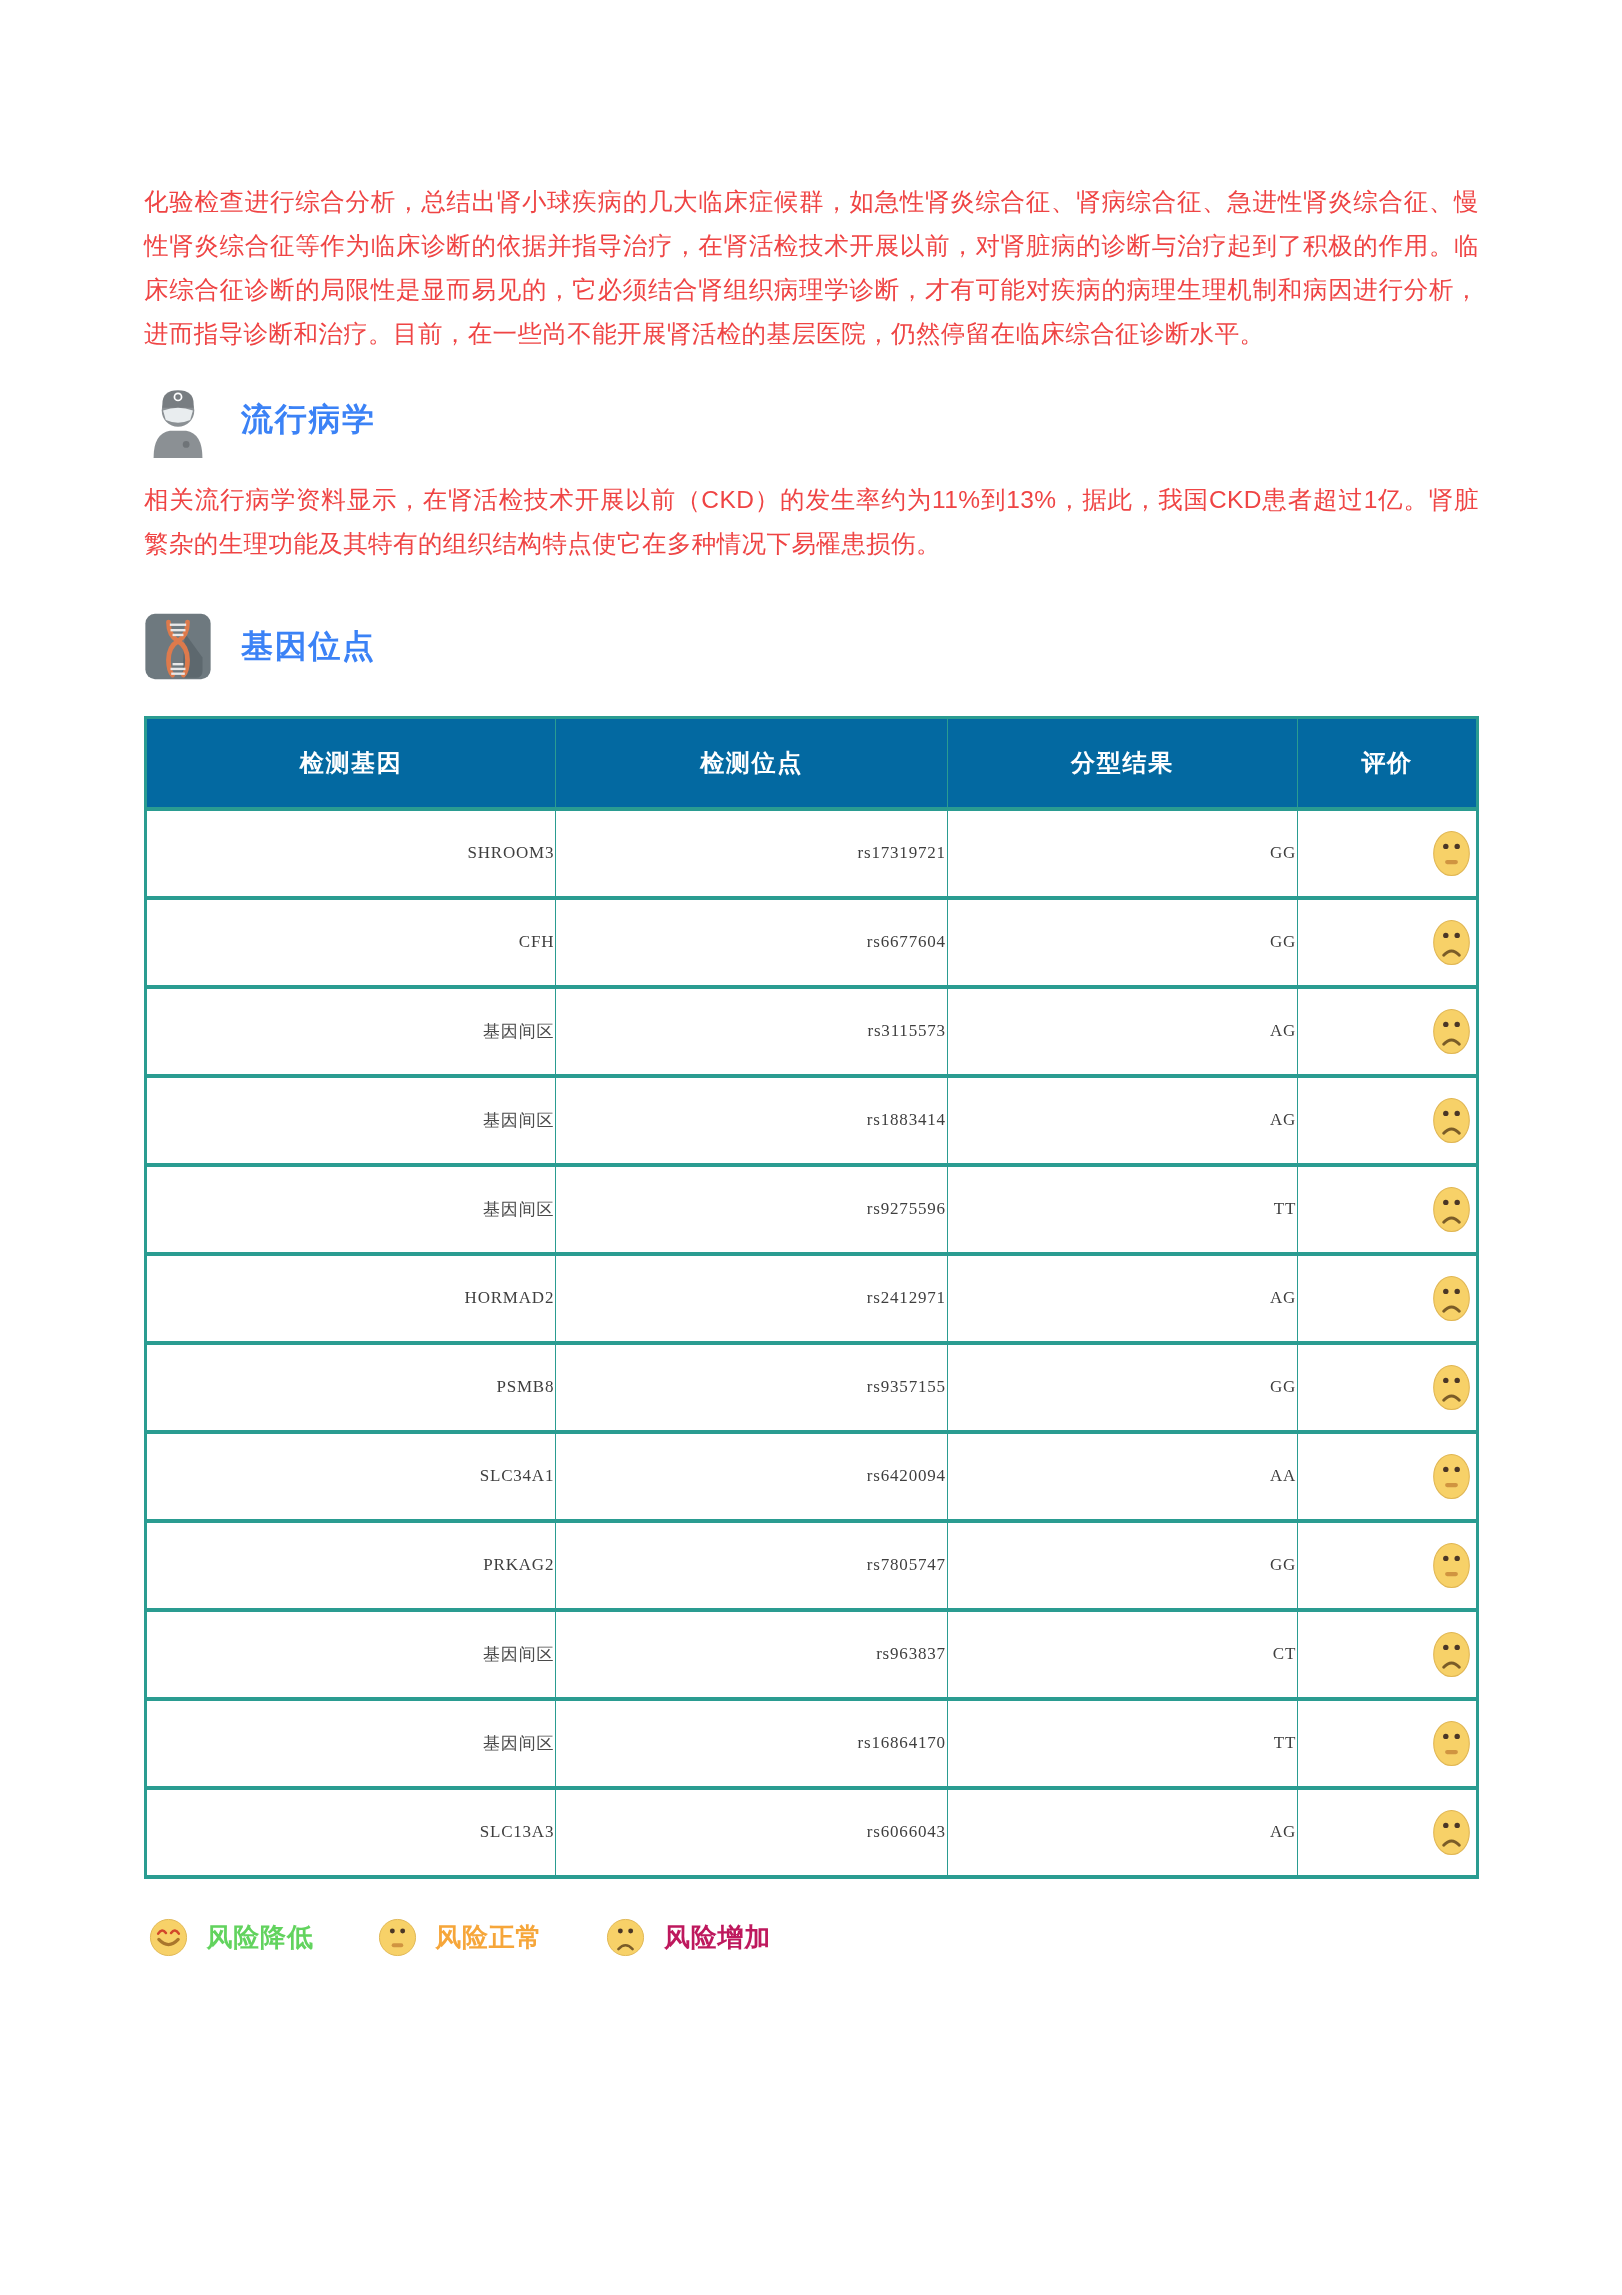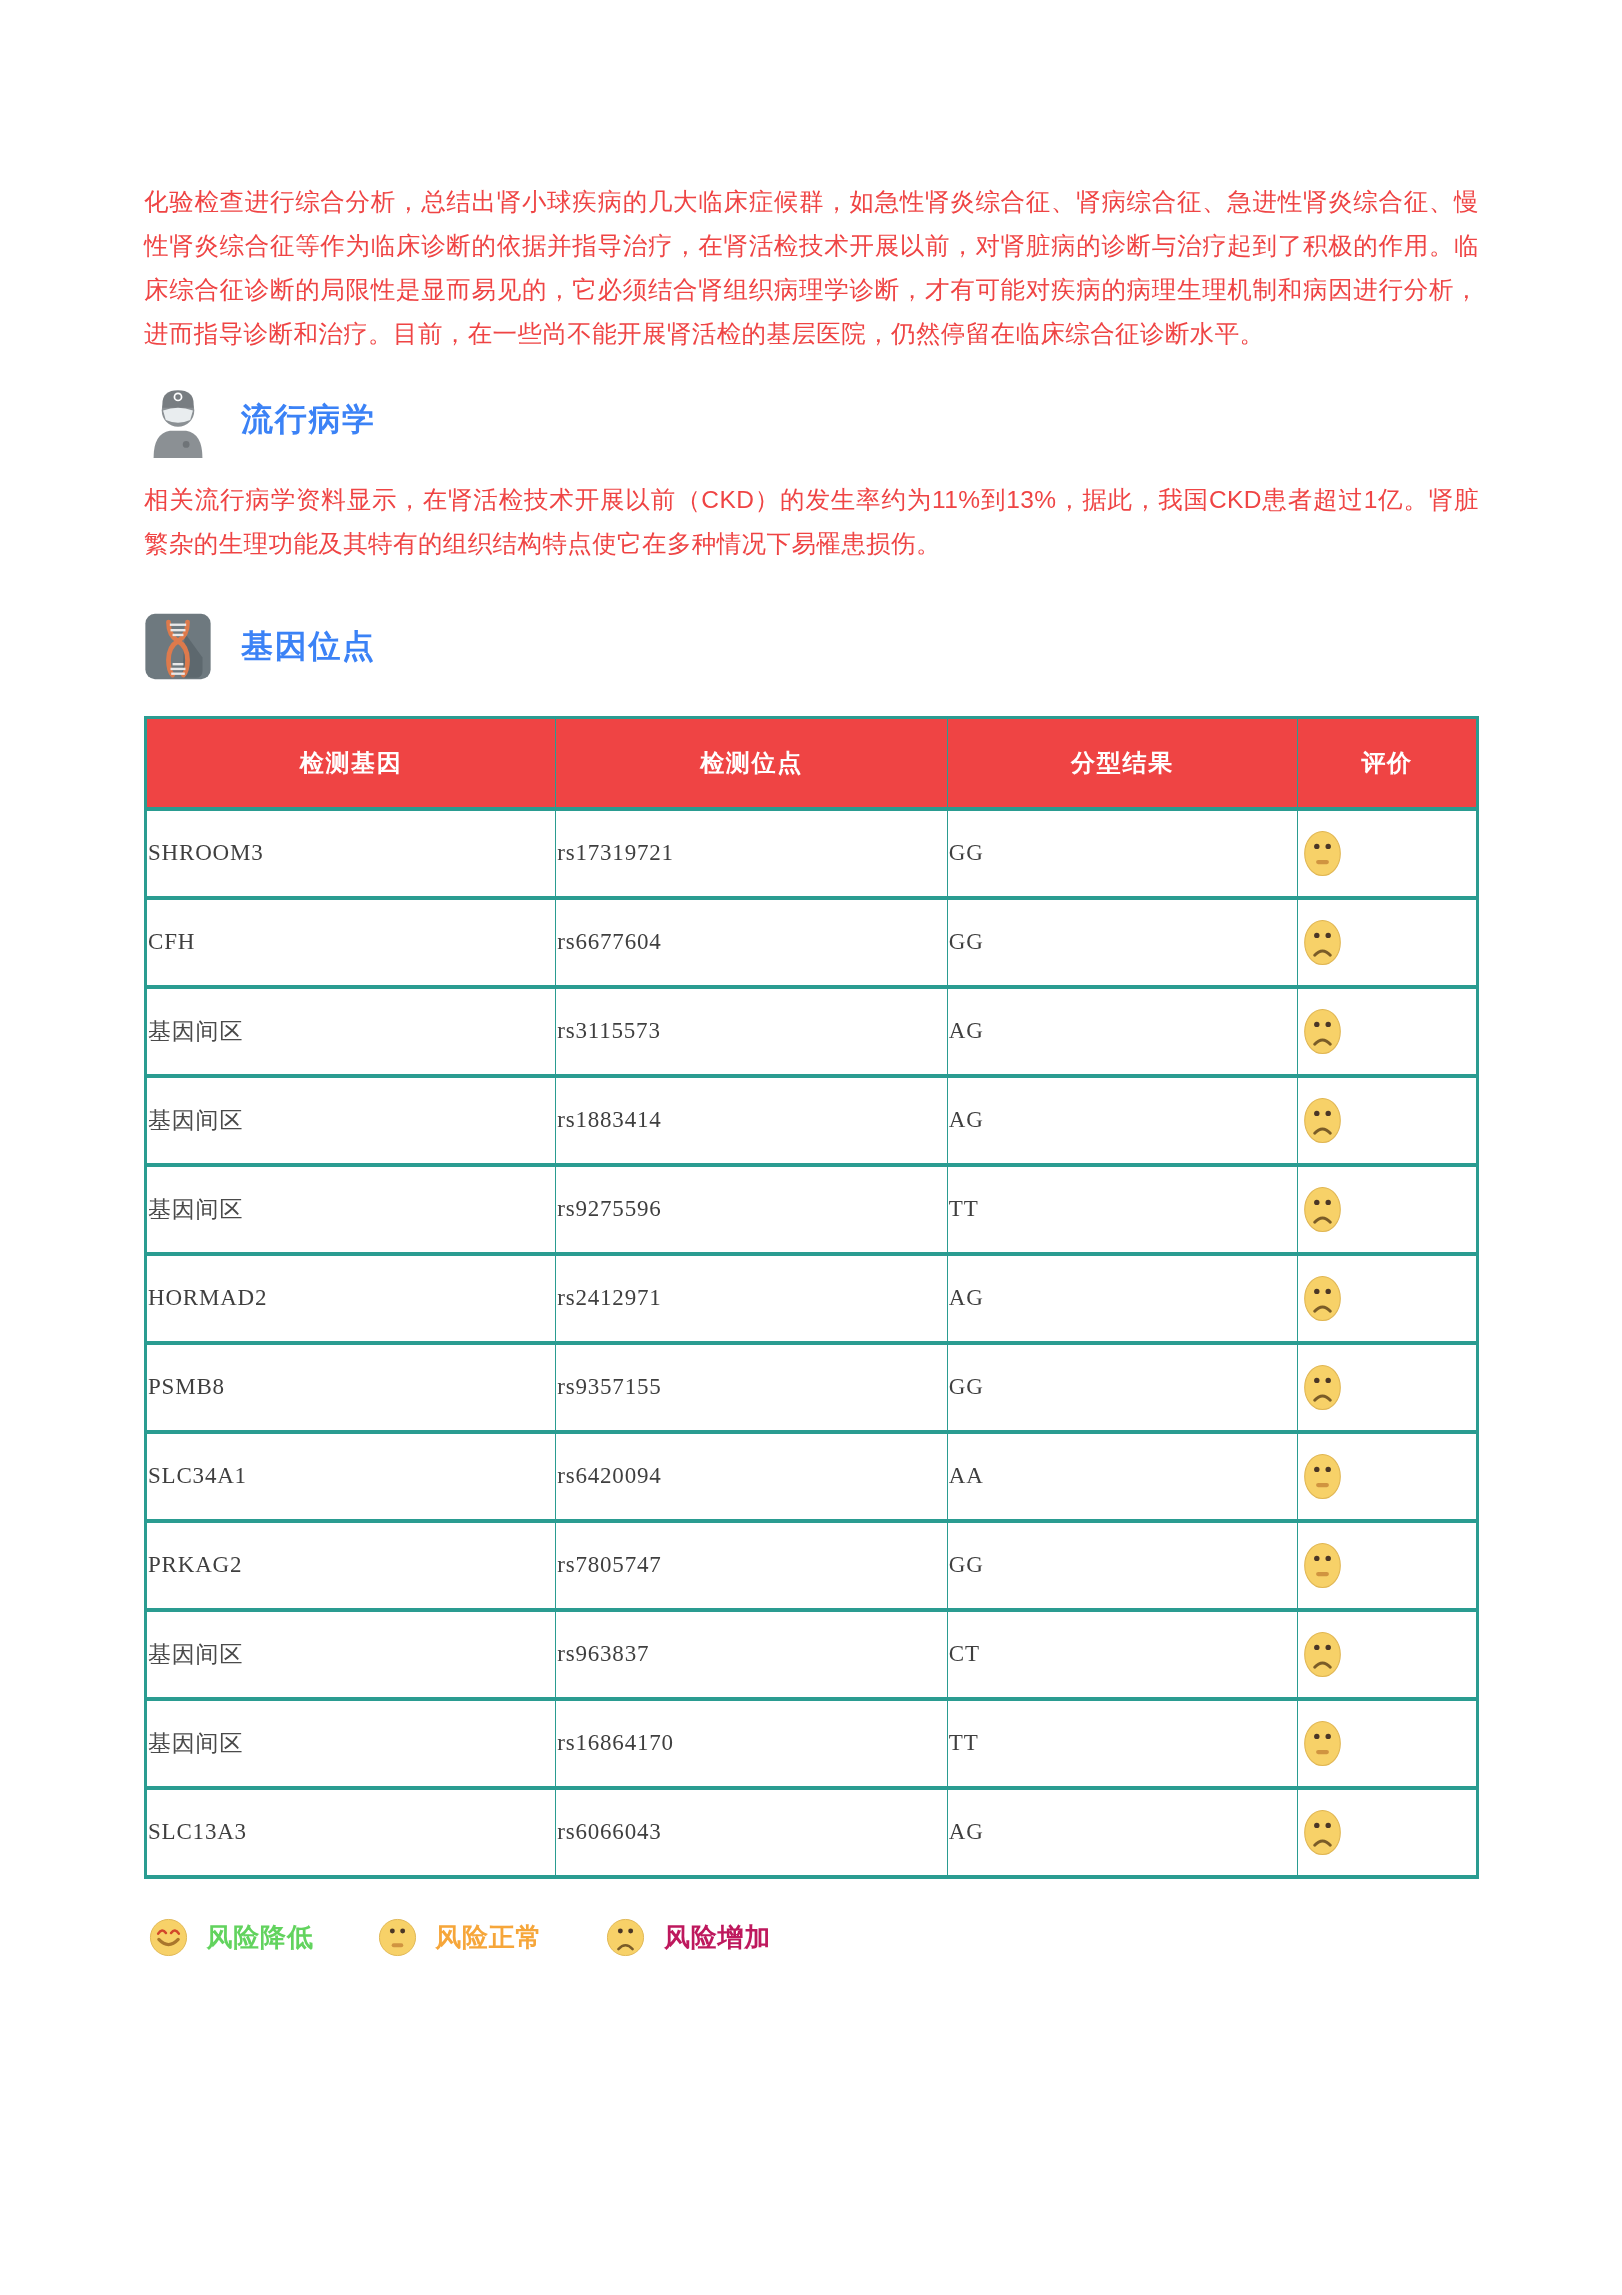--- a/index.html
+++ b/index.html
@@ -24,30 +24,30 @@
   .section-icon{width:68px;height:76px;flex:0 0 auto;display:flex;align-items:center;justify-content:center;}
   .section-title{
     margin-left:29px;font-size:32px;font-weight:bold;color:#3b82f6;letter-spacing:1.7px;
   }
 
   table.gene-table{
     width:1335px;margin-top:30px;border-collapse:collapse;
     border:3.4px solid #2a9c91;table-layout:fixed;
   }
   .gene-table th{
-    background:#ef4444;color:#ffffff;font-size:24px;font-weight:bold;
+    background:#0369a1;color:#ffffff;font-size:24px;font-weight:bold;
     height:86px;letter-spacing:1.7px;
     border-left:1.7px solid #2a9c91;border-right:1.7px solid #2a9c91;
   }
   .gene-table td{
-    height:83px;text-align:left;vertical-align:middle;background:#ffffff;
+    height:83px;text-align:right;vertical-align:middle;background:#ffffff;
     border-left:1.7px solid #2a9c91;border-right:1.7px solid #2a9c91;
     border-top:4.2px solid #2a9c91;border-bottom:4.2px solid #2a9c91;
     font-family:"Liberation Serif","DejaVu Serif",serif;
-    font-size:23px;color:#3f3f3f;letter-spacing:0.8px;
+    font-size:17px;color:#3f3f3f;letter-spacing:0.8px;
   }
   .gene-table td.cn{
     font-family:"Liberation Sans","DejaVu Sans",sans-serif;
     letter-spacing:0.8px;color:#4a4a4a;
   }
   .col-gene{width:30.8%;}
   .col-site{width:29.4%;}
   .col-geno{width:26.3%;}
   .col-eval{width:13.5%;}
 

